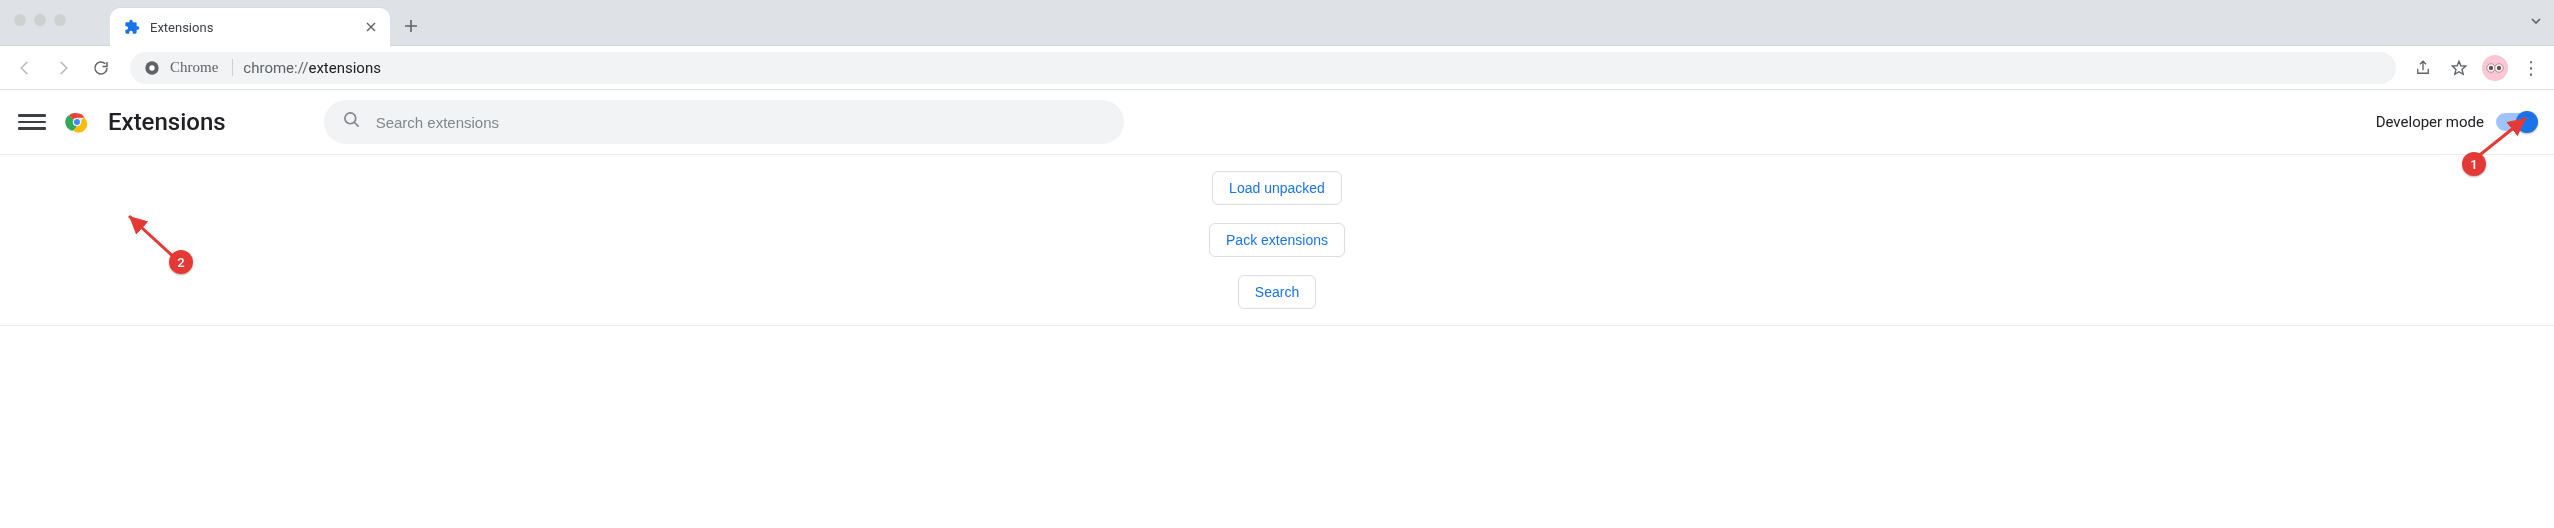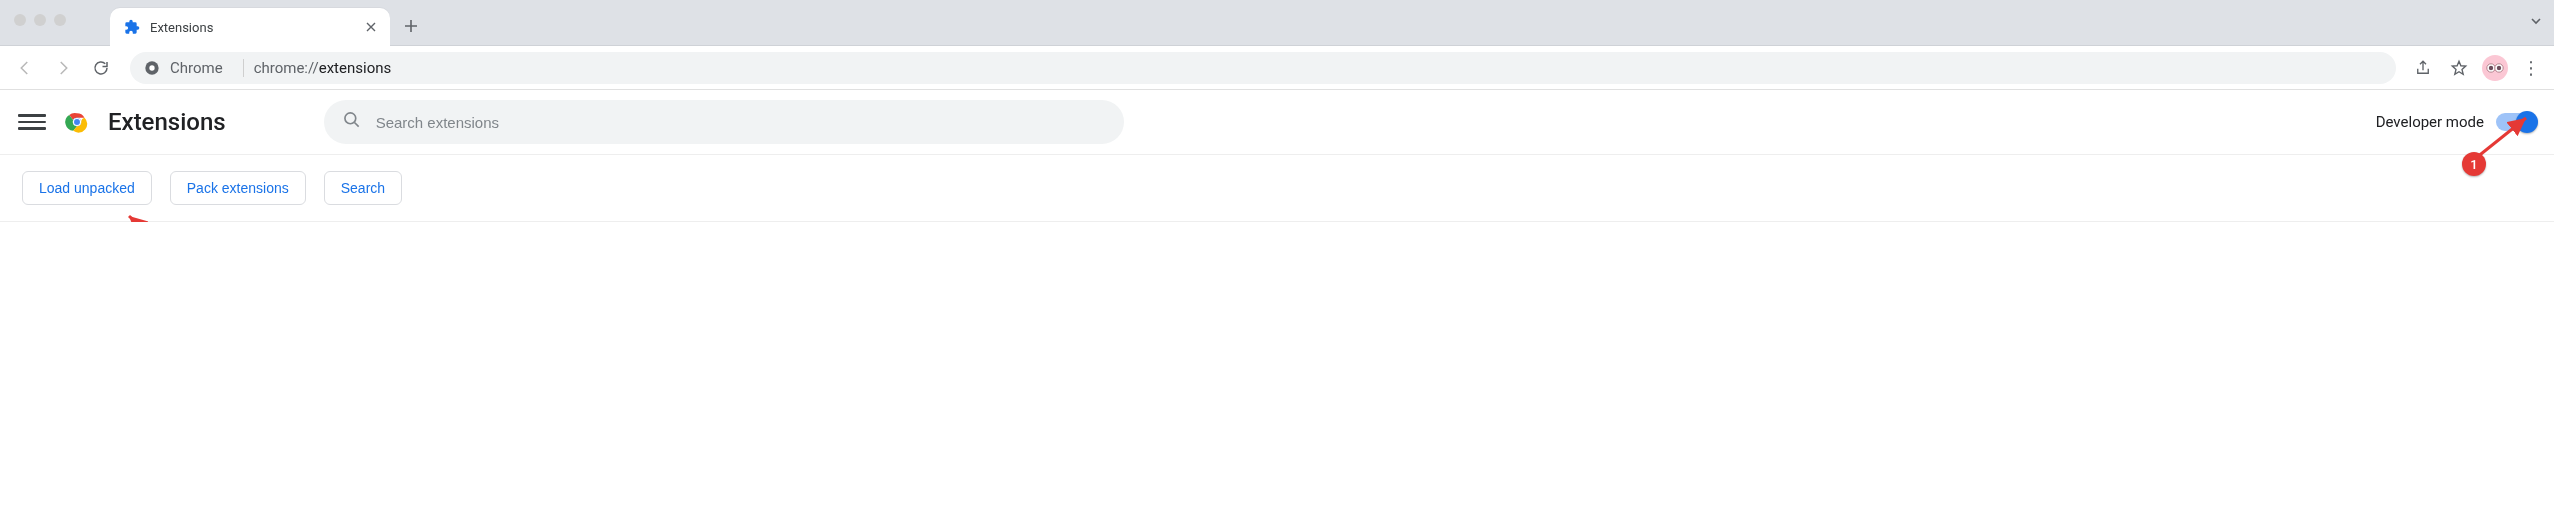--- a/index.html
+++ b/index.html
@@ -93,22 +93,23 @@
     color: #3c4043;
     font-size: 15px;
     margin: 0 6px;
   }
   .omnibox .chrome-mini-icon {
     width: 16px; height: 16px;
     display:flex; align-items:center; justify-content:center;
   }
   .omnibox .chrome-label {
     color: #5f6368;
-    padding-right: 20px;
+    padding-right: 14px;
     border-right: 1px solid #cfcfcf;
+    font-family: Liberation Serif, serif;
   }
   .omnibox .url { color: #5f6368; text-align: center; }
   .omnibox .url .strong { color: #202124; }
   .toolbar-right {
     display:flex; align-items:center; gap:10px;
   }
   .toolbar-icon {
     width: 26px; height: 26px;
     display:flex; align-items:center; justify-content:center;
     color: #5f6368;
@@ -175,20 +176,21 @@
     position:absolute; top:-2px; right:-2px;
     box-shadow: 0 1px 2px rgba(0,0,0,0.3);
   }
 
   
   .action-row {
     display:flex; align-items:center;
     padding: 16px 22px;
     gap: 18px;
     border-bottom: 1px solid #eee;
+    flex-direction: column;
   }
   .outlined-btn {
     border: 1px solid #dadce0;
     border-radius: 6px;
     padding: 8px 16px;
     font-size: 14px;
     font-weight: 500;
     color: #1a73e8;
     background:#fff;
     cursor: pointer;

